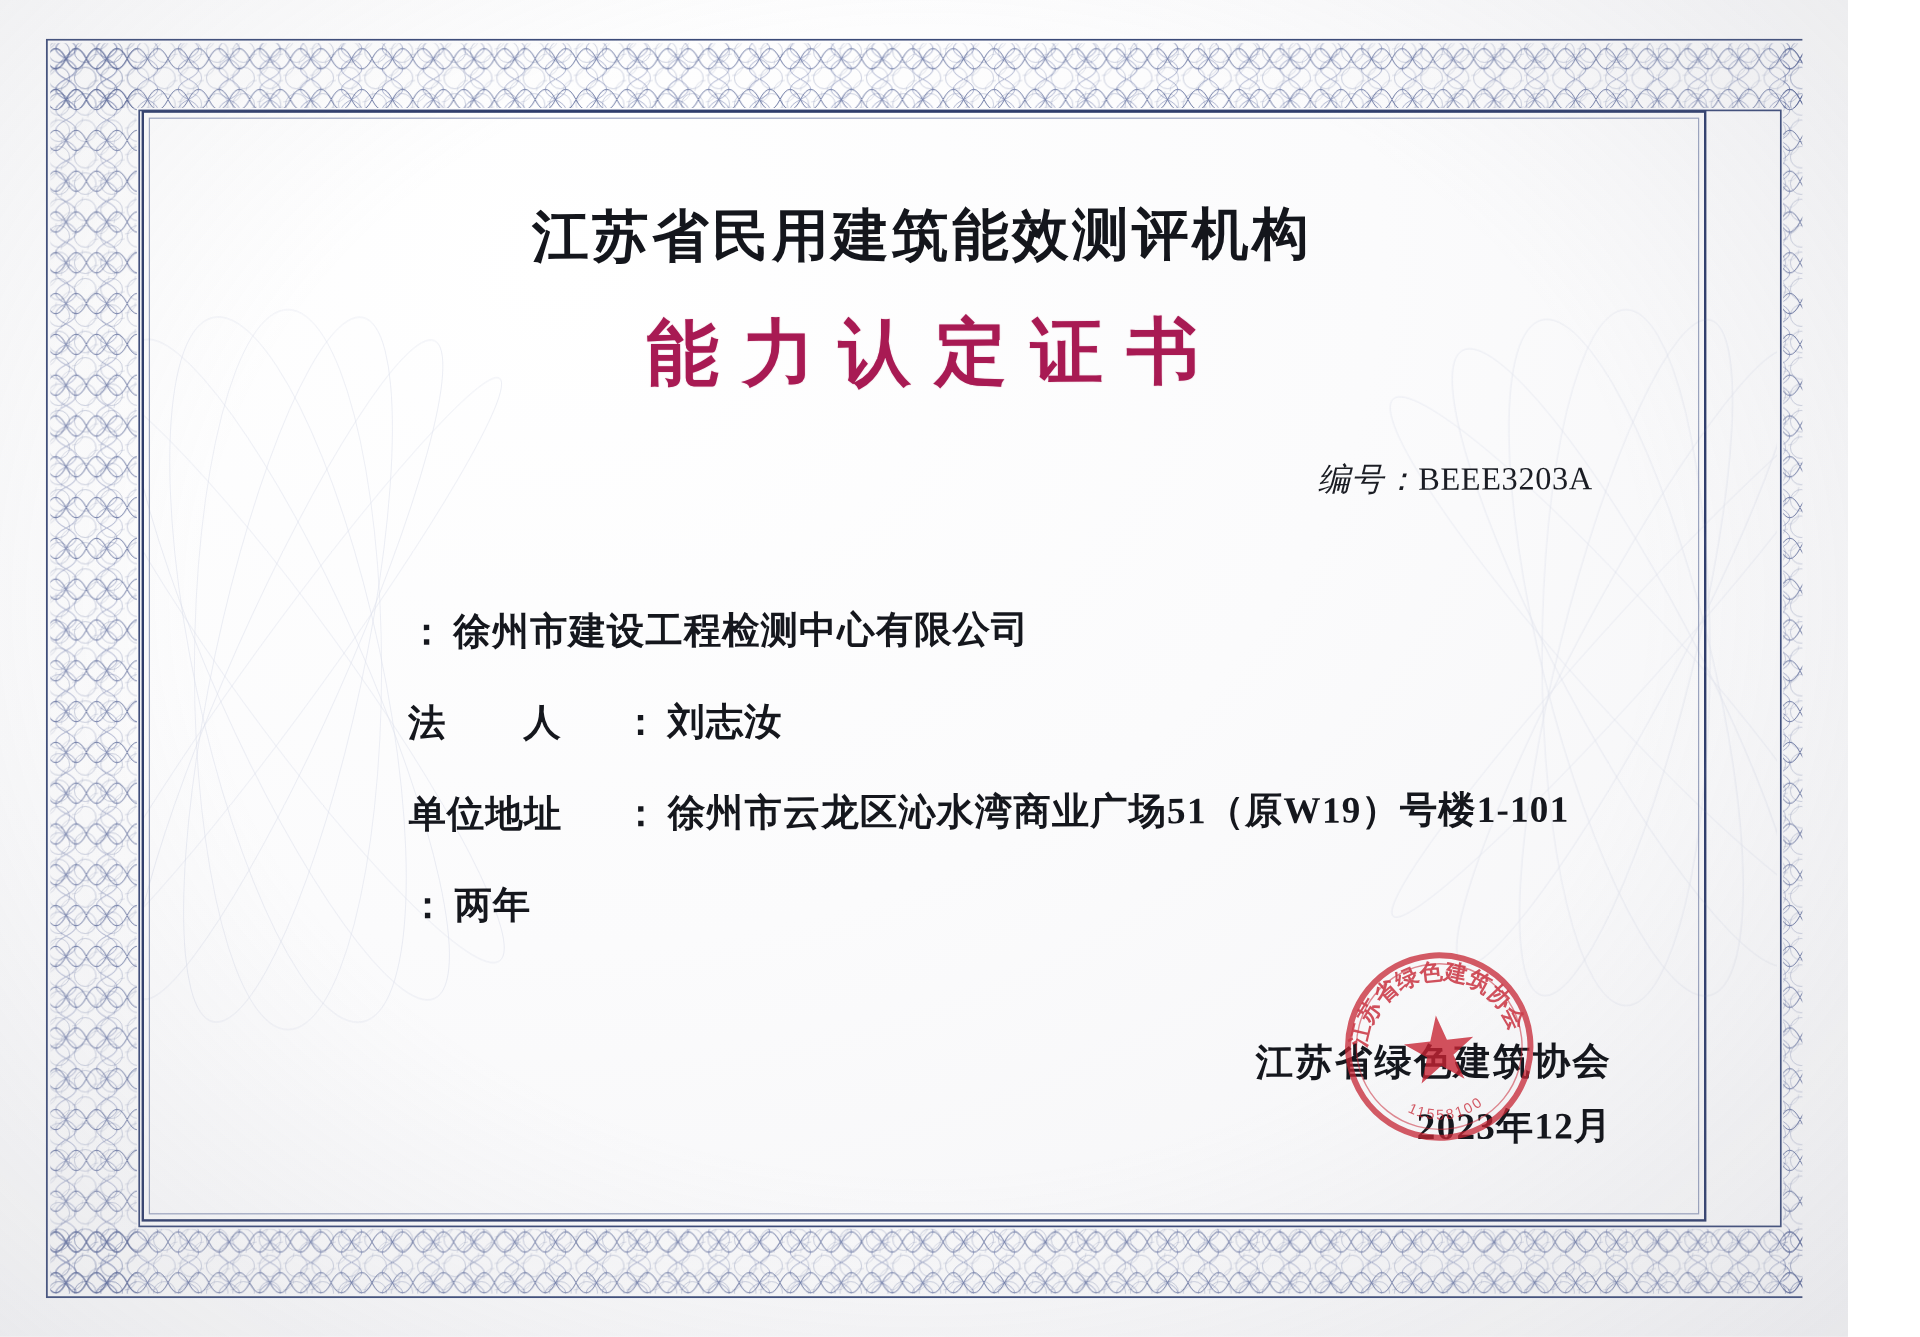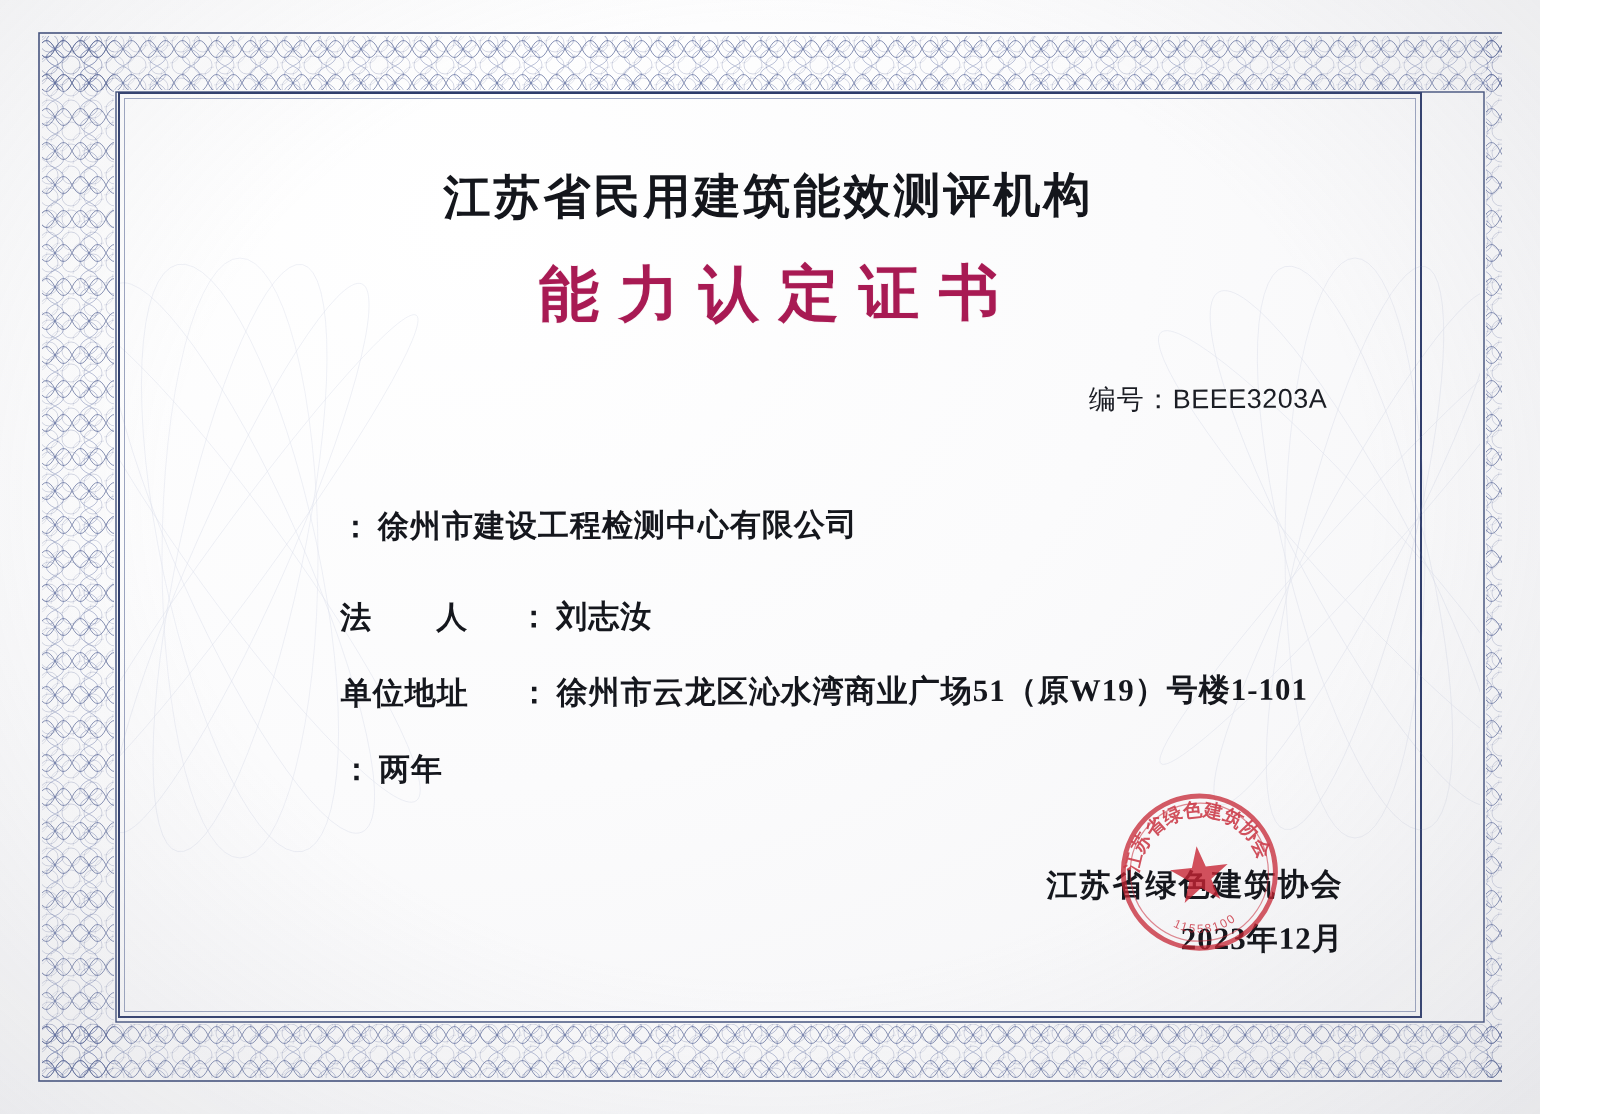--- a/index.html
+++ b/index.html
@@ -103,23 +103,23 @@
     font-family: "Liberation Serif", "DejaVu Serif", serif;
   }
 
   .serial-row {
     margin: 48px 72px 0 0;
     text-align: right;
     font-size: 27px;
     color: #1b1d24;
     letter-spacing: 1px;
   }
-  .serial-label { font-family: "Liberation Serif", "DejaVu Serif", serif; }
+  .serial-label { font-family: "Liberation Serif", "DejaVu Serif", serif; font-style: italic; }
   .serial-value {
-    font-family: Liberation Sans, sans-serif;
+    font-family: Liberation Serif, serif;
     letter-spacing: 0.5px;
   }
 
   .fields {
     margin: 85px 0 0 200px;
   }
   .field-row {
     display: flex;
     align-items: baseline;
     margin-bottom: 34px;
@@ -128,21 +128,20 @@
     font-weight: 700;
     letter-spacing: 1px;
   }
   .field-label {
     width: 178px;
     flex: 0 0 auto;
     white-space: nowrap;
   }
   .field-label.spaced {
     letter-spacing: 1px;
-    margin-top: 15px;
   }
   .field-colon {
     flex: 0 0 auto;
     padding-right: 6px;
   }
   .field-value {
     flex: 1 1 auto;
     white-space: nowrap;
   }
 

